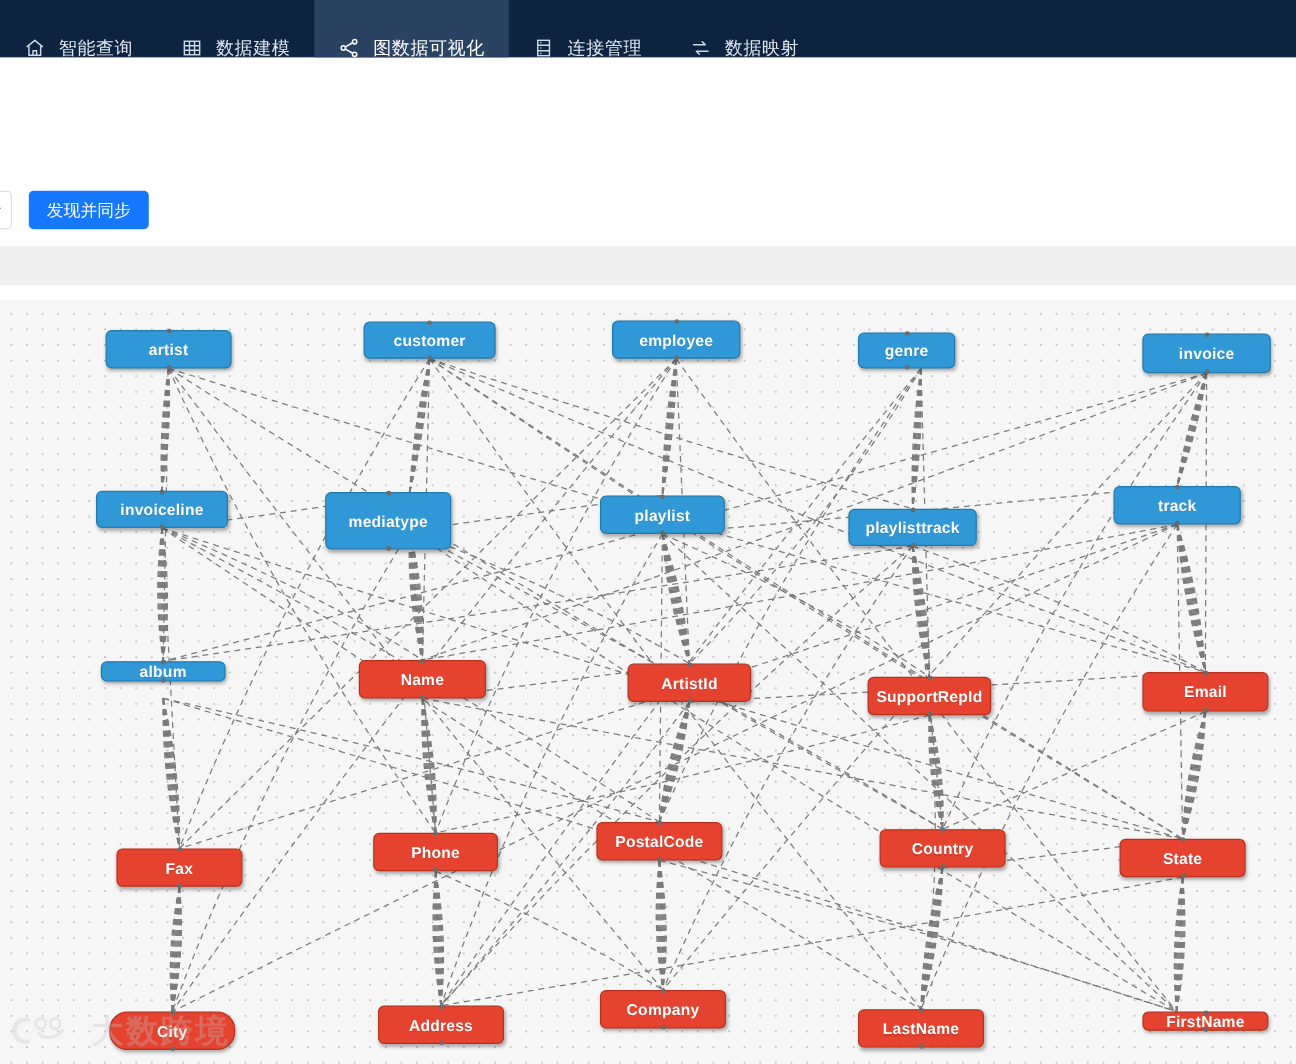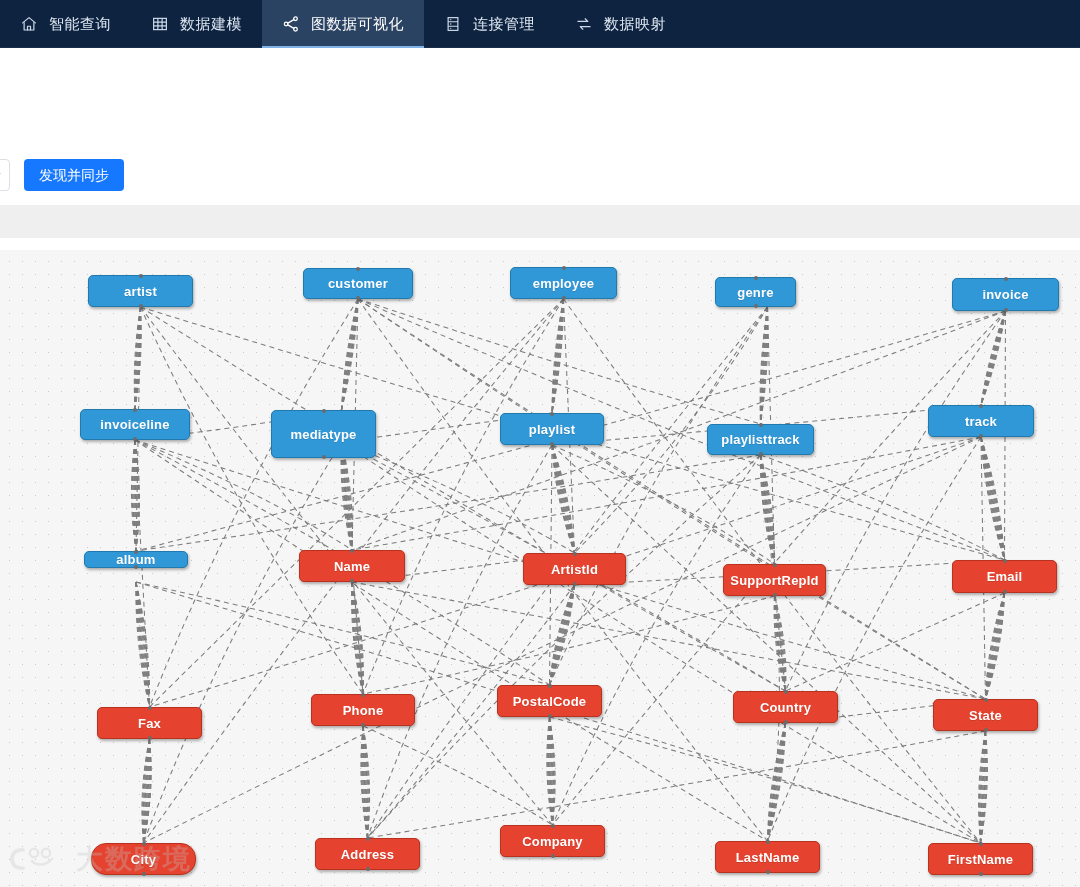--- a/index.html
+++ b/index.html
@@ -14,21 +14,21 @@
 
   
   .navbar{
     position:absolute;left:0;top:0;width:1080px;height:48px;
     background:#0d2340;
     display:flex;align-items:stretch;
     box-shadow:inset 0 -1px 0 rgba(255,255,255,.06);
   }
   .nav-item{
     display:flex;align-items:center;gap:11px;
-    padding:0 20px;height:48px;
+    padding:16px 20px;height:48px;
     color:#dfe7f2;font-size:15px;letter-spacing:.5px;
     cursor:pointer;white-space:nowrap;
     background:transparent;
   }
   .nav-item.active{
     background:#2b4363;
     color:#ffffff;
     box-shadow:inset 0 -2px 0 #7fb3e8;
   }
   .nav-item .ico{
@@ -600,21 +600,21 @@
         <div class="node field" style="left: 500px; top: 575px; width: 105px; height: 32px;">
           <span>Company</span>
           <i class="port t"></i>
           <i class="port b"></i>
         </div>
         <div class="node field" style="left: 715px; top: 591px; width: 105px; height: 32px;">
           <span>LastName</span>
           <i class="port t"></i>
           <i class="port b"></i>
         </div>
-        <div class="node field" style="left: 928px; top: 593px; width: 105px; height: 32px;">
+        <div class="node field" style="left: 952px; top: 593px; width: 105px; height: 16px;">
           <span>FirstName</span>
           <i class="port t"></i>
           <i class="port b"></i>
         </div>
       </div>
 
     <div class="watermark">
       <svg class="wm-logo" viewBox="0 0 58 30">
         <path d="M14 4 C6 4 2 9 2 15 C2 21 6 26 14 26 C16 26 17 25 17 24 C17 23 16 22.5 14.5 22.5 C9 22.5 6 19.5 6 15 C6 10.5 9 7.5 14.5 7.5 C16 7.5 17 7 17 6 C17 5 16 4 14 4 Z" fill="#c4c4c4"></path>
         <circle cx="26" cy="9" r="4.2" fill="none" stroke="#c4c4c4" stroke-width="2.4"></circle>

